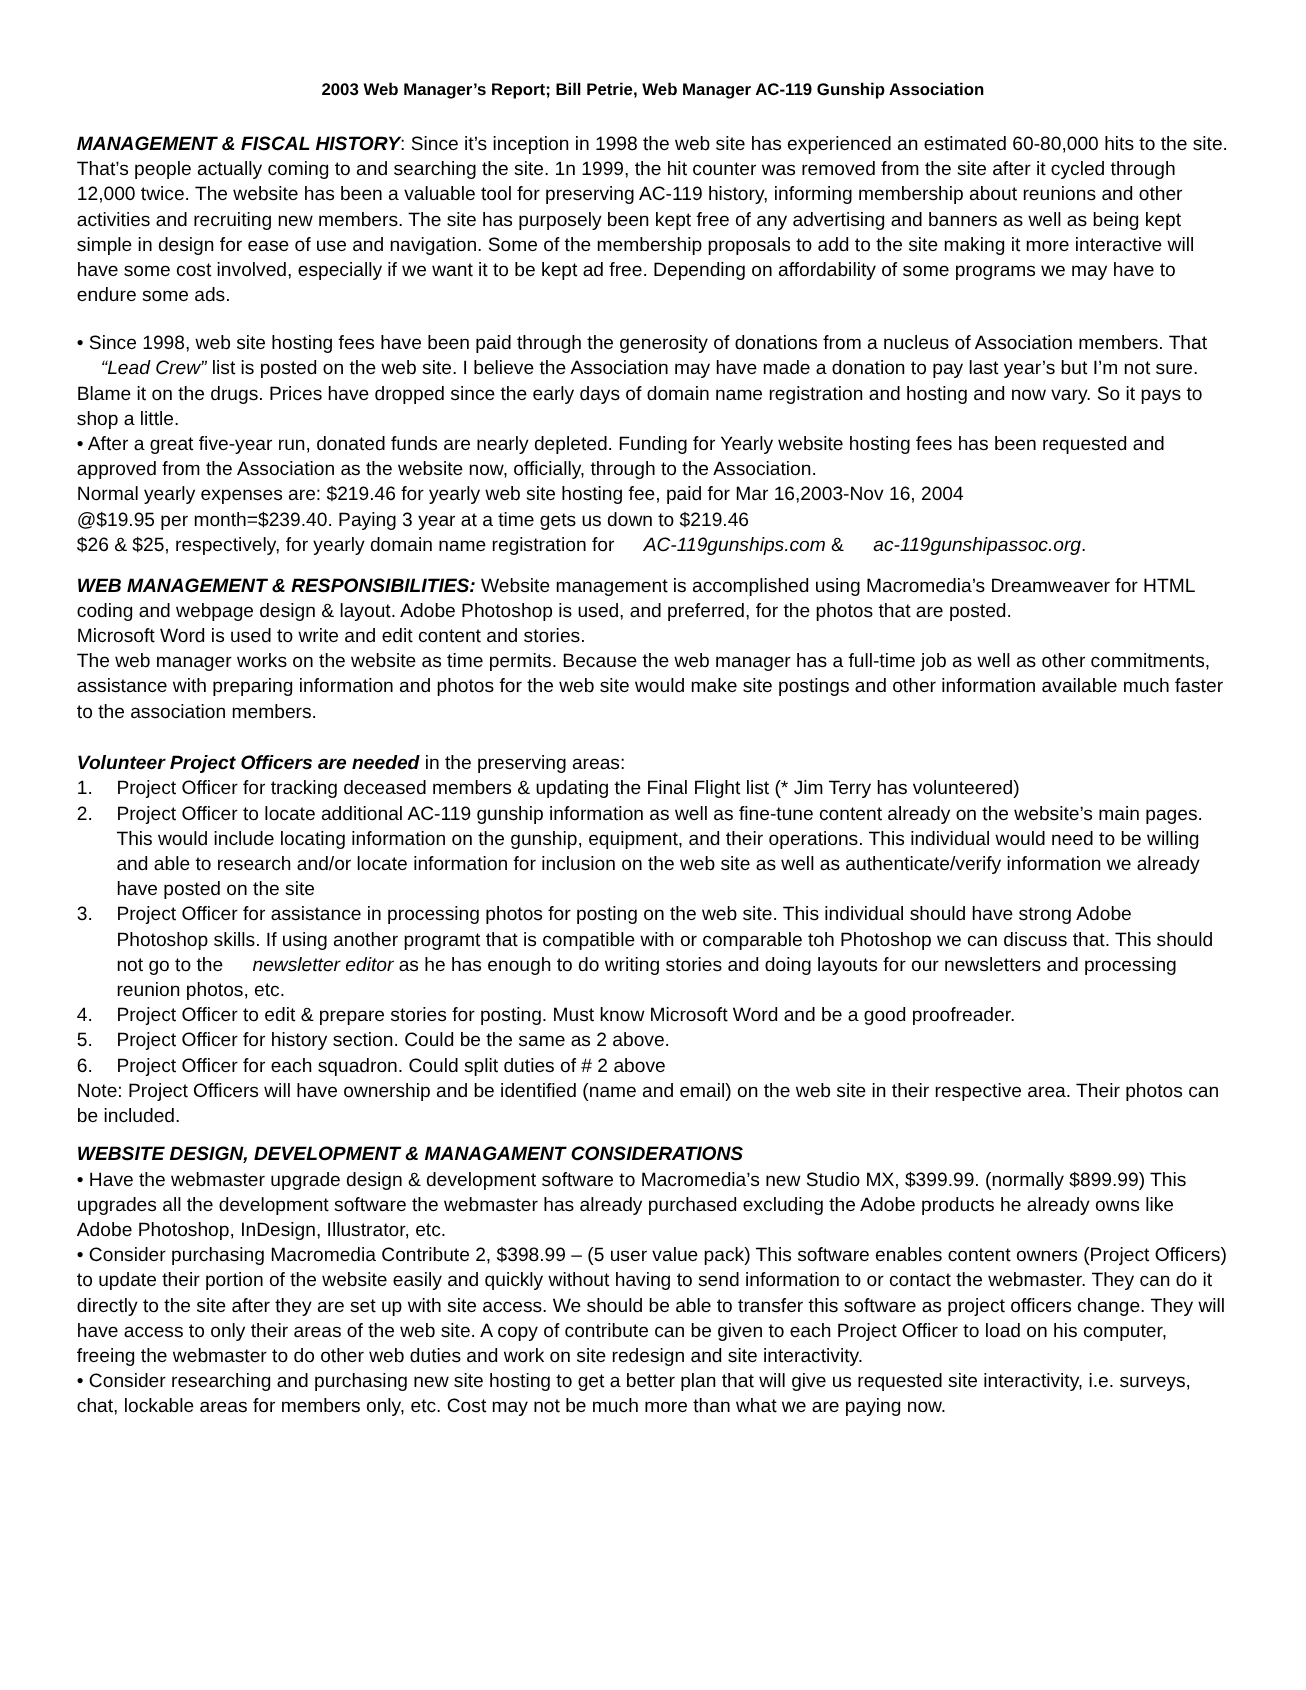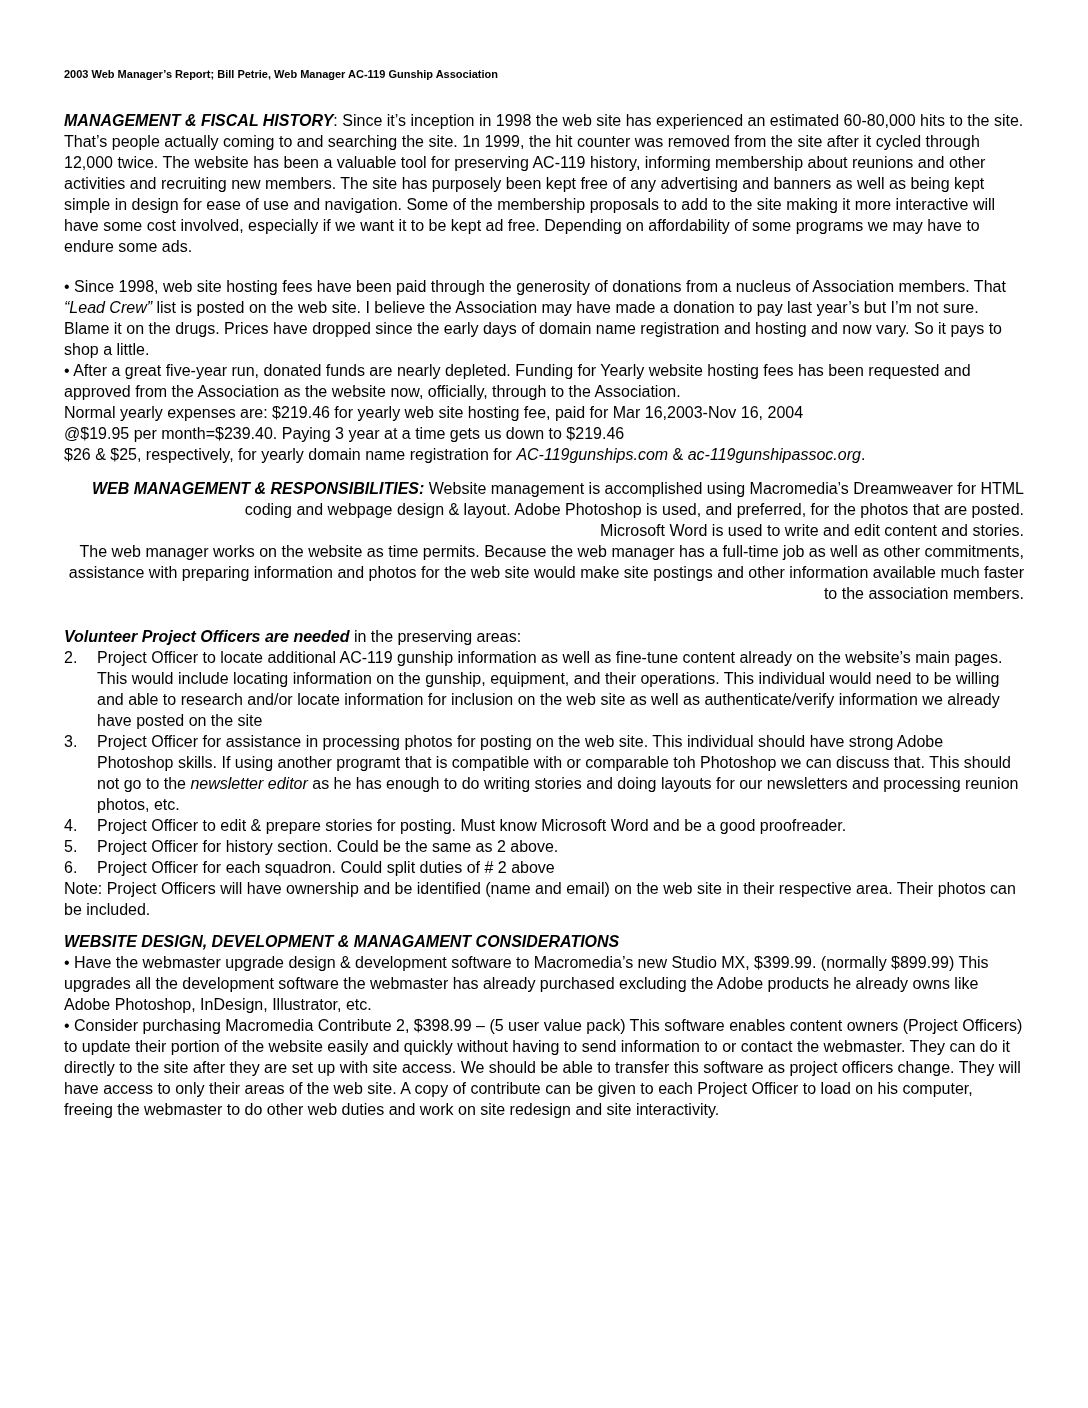--- a/index.html
+++ b/index.html
@@ -17,32 +17,33 @@
     color: #000000;
     -webkit-font-smoothing: antialiased;
   }
   .doc {
     position: absolute;
     left: 64px;
     top: 64px;
     width: 960px;
   }
   .title {
+    text-align: center;
     font-weight: bold;
-    font-size: 11px;
+    font-size: 14px;
     margin: 0 0 25px 0;
   }
   p, .line {
     margin: 0;
     padding: 0;
   }
   .b { font-weight: bold; font-style: italic; }
-  .i { font-style: italic; }
+  .i { font-style: italic; margin-left: 20px; }
   .sec-funding   { margin-top: 19px; }
-  .sec-webmgmt   { margin-top: 13px; text-align: right; }
+  .sec-webmgmt   { margin-top: 13px; }
   .sec-volunteer { margin-top: 22px; }
   .sec-design    { margin-top: 11px; }
   .sec-closing   { margin-top: 27px; }
   .li {
     padding-left: 33px;
     text-indent: -33px;
   }
   .num {
     display: inline-block;
     width: 33px;
@@ -69,28 +70,30 @@
   </div>
 
   <div class="sec-webmgmt">
     <p><span class="b">WEB MANAGEMENT &amp; RESPONSIBILITIES:</span><span> Website management is accomplished using Macromedia’s Dreamweaver for HTML coding and webpage design &amp; layout. Adobe Photoshop is used, and preferred, for the photos that are posted.</span></p>
     <p>Microsoft Word is used to write and edit content and stories.</p>
     <p>The web manager works on the website as time permits. Because the web manager has a full-time job as well as other commitments, assistance with preparing information and photos for the web site would make site postings and other information available much faster to the association members.</p>
   </div>
 
   <div class="sec-volunteer">
     <p><span class="b">Volunteer Project Officers are needed</span><span> in the preserving areas:</span></p>
+    <div class="li"><span class="num">1.</span><span>Project Officer for tracking deceased members &amp; updating the Final Flight list (* Jim Terry has volunteered)</span></div>
     <div class="li"><span class="num">2.</span><span>Project Officer to locate additional AC-119 gunship information as well as fine-tune content already on the website’s main pages.  This would include locating information on the gunship, equipment, and their operations. This individual would need to be willing and able to research and/or locate information for inclusion on the web site as well as authenticate/verify information we already have posted on the site</span></div>
     <div class="li"><span class="num">3.</span><span>Project Officer for assistance in processing photos for posting on the web site. This individual should have strong Adobe Photoshop skills. If using another programt that is compatible with or comparable toh Photoshop we can discuss that. This should not go to the </span><span class="i">newsletter editor</span><span> as he has enough to do writing stories and doing layouts for our newsletters and processing reunion photos, etc.</span></div>
     <div class="li"><span class="num">4.</span><span>Project Officer to edit &amp; prepare stories for posting. Must know Microsoft Word and be a good proofreader.</span></div>
     <div class="li"><span class="num">5.</span><span>Project Officer for history section. Could be the same as 2 above.</span></div>
     <div class="li"><span class="num">6.</span><span>Project Officer for each squadron. Could split duties of # 2 above</span></div>
     <p>Note: Project Officers will have ownership and be identified (name and email) on the web site in their respective area. Their photos can be included.</p>
   </div>
 
   <div class="sec-design">
     <p class="b">WEBSITE DESIGN, DEVELOPMENT &amp; MANAGAMENT CONSIDERATIONS</p>
     <p>• Have the webmaster upgrade design &amp; development software to Macromedia’s new Studio MX, $399.99. (normally $899.99) This upgrades all the development software the webmaster has already purchased excluding the Adobe products he already owns like Adobe Photoshop, InDesign, Illustrator, etc.</p>
     <p>• Consider purchasing Macromedia Contribute 2, $398.99 – (5 user value pack) This software enables content owners (Project Officers) to update their portion of the website easily and quickly without having to send information to or contact the webmaster. They can do it directly to the site after they are set up with site access. We should be able to transfer this software as project officers change. They will have access to only their areas of the web site. A copy of contribute can be given to each Project Officer to load on his computer, freeing the webmaster to do other web duties and work on site redesign and site interactivity.</p>
+    <p>• Consider researching and purchasing new site hosting to get a better plan that will give us requested site interactivity, i.e. surveys, chat, lockable areas for members only, etc. Cost may not be much more than what we are paying now.</p>
   </div>
 
 
 </div>
 
 </body></html>

